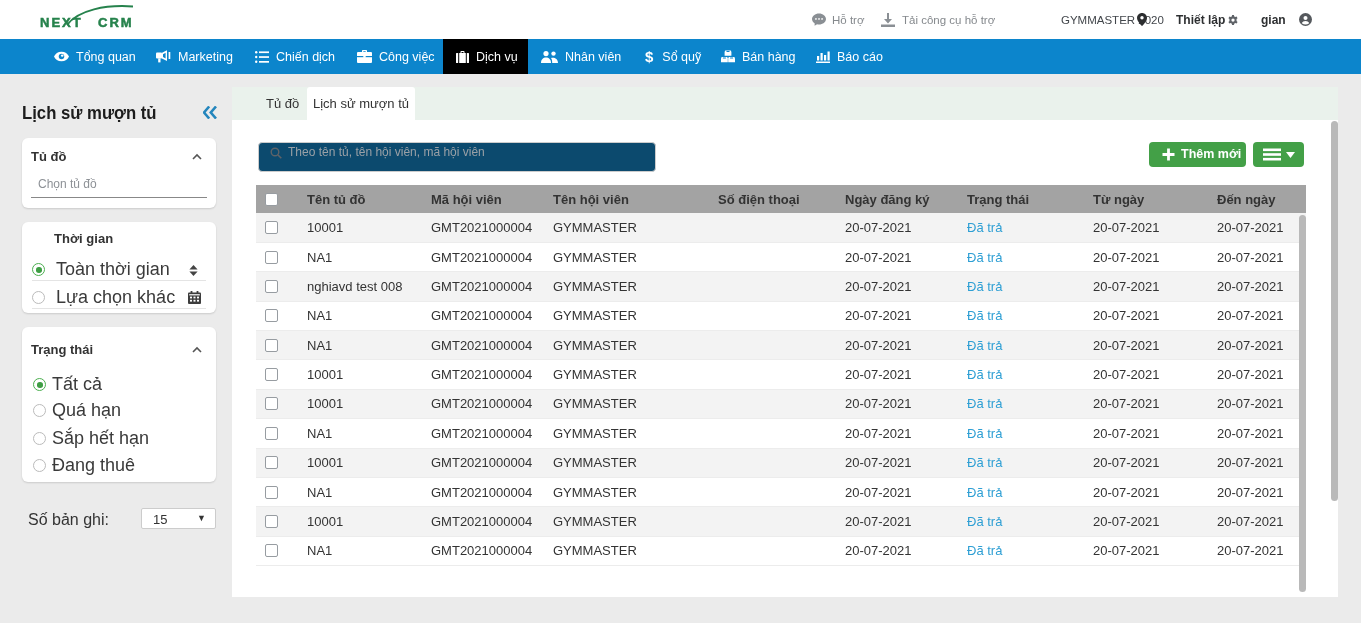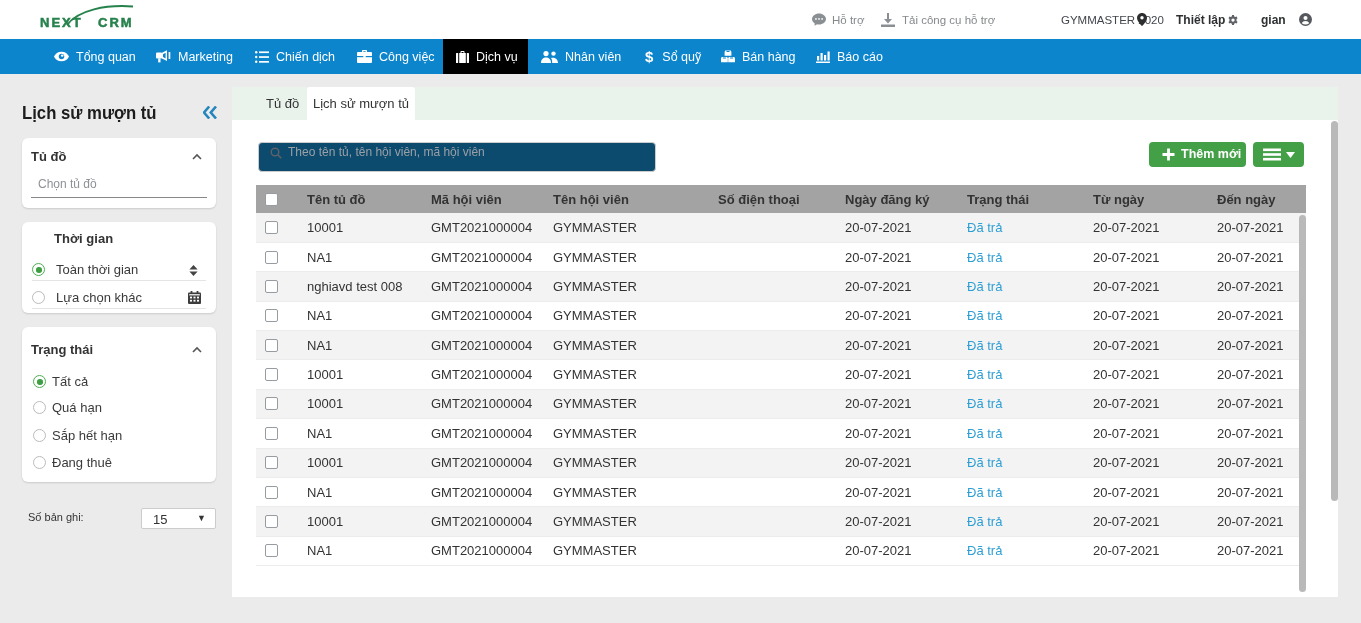--- a/index.html
+++ b/index.html
@@ -15,21 +15,21 @@
 .tr-dark { color:#2d2f31; font-weight:bold; font-size:12px; }
 
 
 #sidebar { position:absolute; left:0; top:74px; width:232px; height:549px; background:#ebebeb; }
 .card { position:absolute; left:22px; width:194px; background:#fff; border-radius:6px; box-shadow:0 1px 2px rgba(0,0,0,0.14); }
 .cardtitle { font-size:13px; font-weight:bold; color:#333; }
 .chev { position:absolute; right:14px; width:10px; height:10px; }
 .radio { width:13px; height:13px; border-radius:50%; border:1px solid #bbb; background:#fff; display:inline-block; position:relative; flex:none; }
 .radio.sel { border:1px solid #4caf50; }
 .radio.sel::after { content:""; position:absolute; left:3.2px; top:3.2px; width:5.6px; height:5.6px; border-radius:50%; background:#3e9e44; }
-.rrow { display:flex; align-items:center; font-size:13px; color:#3a3a3a; }
+.rrow { display:flex; align-items:center; font-size:18px; color:#3a3a3a; }
 
 
 #content { position:absolute; left:232px; top:74px; width:1106px; height:549px; background:#ebebeb; }
 #tabbar { position:absolute; left:0; top:13px; width:1106px; height:33px; background:#eaf2ec; }
 #panel { position:absolute; left:0; top:46px; width:1106px; height:477px; background:#fff; }
 .tab { position:absolute; top:0; height:33px; line-height:33px; font-size:13px; color:#333; }
 .tabactive { background:#fff; border-radius:3px 3px 0 0; text-align:center; }
 
 
 #search { position:absolute; left:26px; top:68px; width:398px; height:30px; border:1px solid #ccc; border-radius:4px; background:#0c4a6e; color:#9aa0a6; font-size:12px; line-height:19px; }
@@ -221,21 +221,21 @@
     <div class="cardtitle" style="position:absolute;left:9px;top:15px;">Trạng thái</div>
     <svg class="chev" style="top:18px;" viewBox="0 0 10 10">
         <path d="M1 7 L5 3 L9 7" fill="none" stroke="#555" stroke-width="1.6"></path>
       </svg>
     <div class="rrow" style="position:absolute;left:11px;top:47px;"><span class="radio sel" style="margin-right:6px;"></span>Tất cả</div>
     <div class="rrow" style="position:absolute;left:11px;top:73px;"><span class="radio" style="margin-right:6px;"></span>Quá hạn</div>
     <div class="rrow" style="position:absolute;left:11px;top:101px;"><span class="radio" style="margin-right:6px;"></span>Sắp hết hạn</div>
     <div class="rrow" style="position:absolute;left:11px;top:128px;"><span class="radio" style="margin-right:6px;"></span>Đang thuê</div>
   </div>
 
-  <div style="position:absolute;left:28px;top:437px;font-size:11px;color:#333;">Số bản ghi:</div>
+  <div style="position:absolute;left:28px;top:437px;font-size:16px;color:#333;">Số bản ghi:</div>
   <div style="position:absolute;left:141px;top:434px;width:75px;height:21px;border:1px solid #ccc;background:#fff;border-radius:2px;font-size:13px;color:#333;">
     <span style="position:absolute;left:11px;top:3px;">15</span>
     <span style="position:absolute;right:9px;top:4px;font-size:9px;color:#333;">▼</span>
   </div>
 </div>
 
 <div id="content">
   <div id="tabbar">
     <div class="tab" style="left:34px;">Tủ đồ</div>
     <div class="tab tabactive" style="left:75px;width:108px;">Lịch sử mượn tủ</div>

